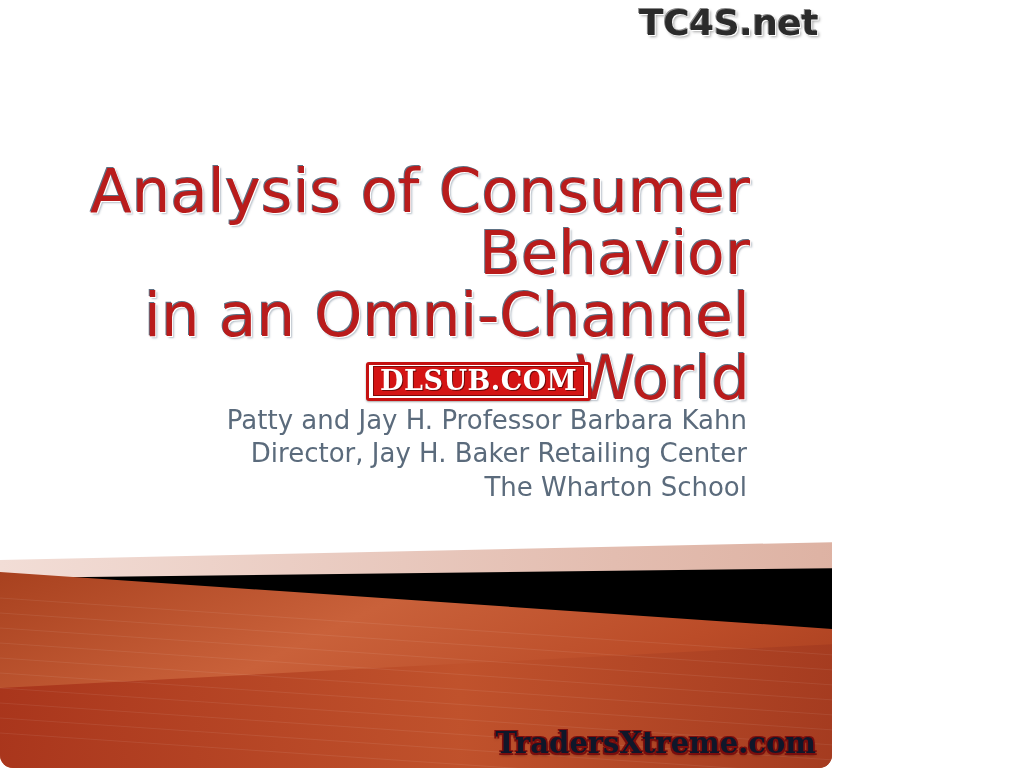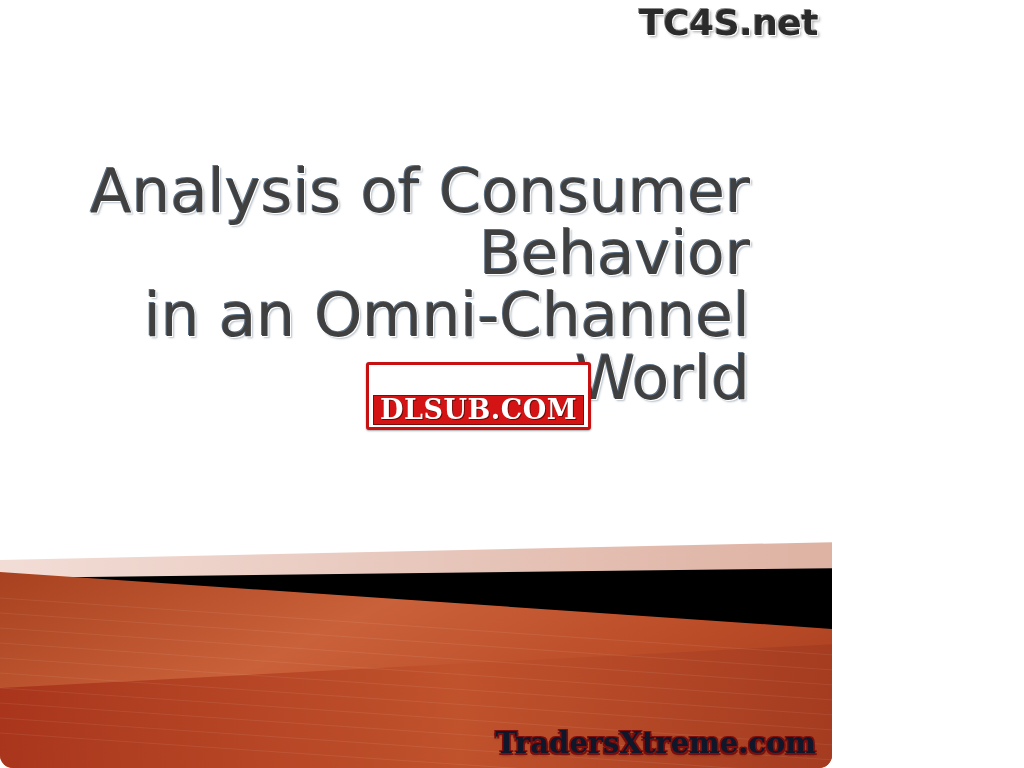--- a/index.html
+++ b/index.html
@@ -45,21 +45,21 @@
     left: 60px;
     right: 82px;
     top: 160px;
     text-align: right;
   }
   .title {
     font-family: "DejaVu Sans", sans-serif;
     font-size: 61px;
     line-height: 1.02;
     font-weight: 400;
-    color: #404040;
+    color: #b91c1c;
     letter-spacing: 0px;
     text-shadow:
       -1px -1px 0 #5f7184,
       1px 1px 0 #ffffff,
       2px 2px 2px rgba(90,110,130,0.45);
     white-space: pre-line;
   }
 
   
   .subtitle-wrap {
@@ -85,21 +85,20 @@
     background: #ffffff;
     border: 3px solid #c51111;
     border-radius: 3px;
     padding: 1px 4px 2px 4px;
     box-shadow: 0 1px 2px rgba(0,0,0,0.35);
   }
   .wm-center-inner {
     background: #d41414;
     border: 1px solid #7e0a0a;
     padding: 0 6px;
-    margin-top: 29px;
   }
   .wm-center-text {
     font-family: "DejaVu Serif", serif;
     font-weight: bold;
     font-size: 27px;
     line-height: 1.05;
     color: #ffffff;
     letter-spacing: 0.5px;
     text-shadow: 1px 1px 0 #6d0808;
     white-space: nowrap;
@@ -134,20 +133,25 @@
 
 <div class="slide">
 
   <div class="wm-top">TC4S.net</div>
 
   <div class="title-wrap">
     <div class="title">Analysis of Consumer Behavior
 in an Omni-Channel World</div>
   </div>
 
+  <div class="subtitle-wrap">
+    <div class="subtitle-line">Patty and Jay H. Professor Barbara Kahn</div>
+    <div class="subtitle-line">Director, Jay H. Baker Retailing Center</div>
+    <div class="subtitle-line">The Wharton School</div>
+  </div>
 
   <div class="wm-center">
     <div class="wm-center-inner">
       <div class="wm-center-text">DLSUB.COM</div>
     </div>
   </div>
 
   <div class="band-layer">
     <svg width="1024" height="230" viewBox="0 0 1024 230" xmlns="http://www.w3.org/2000/svg">
       <defs>

